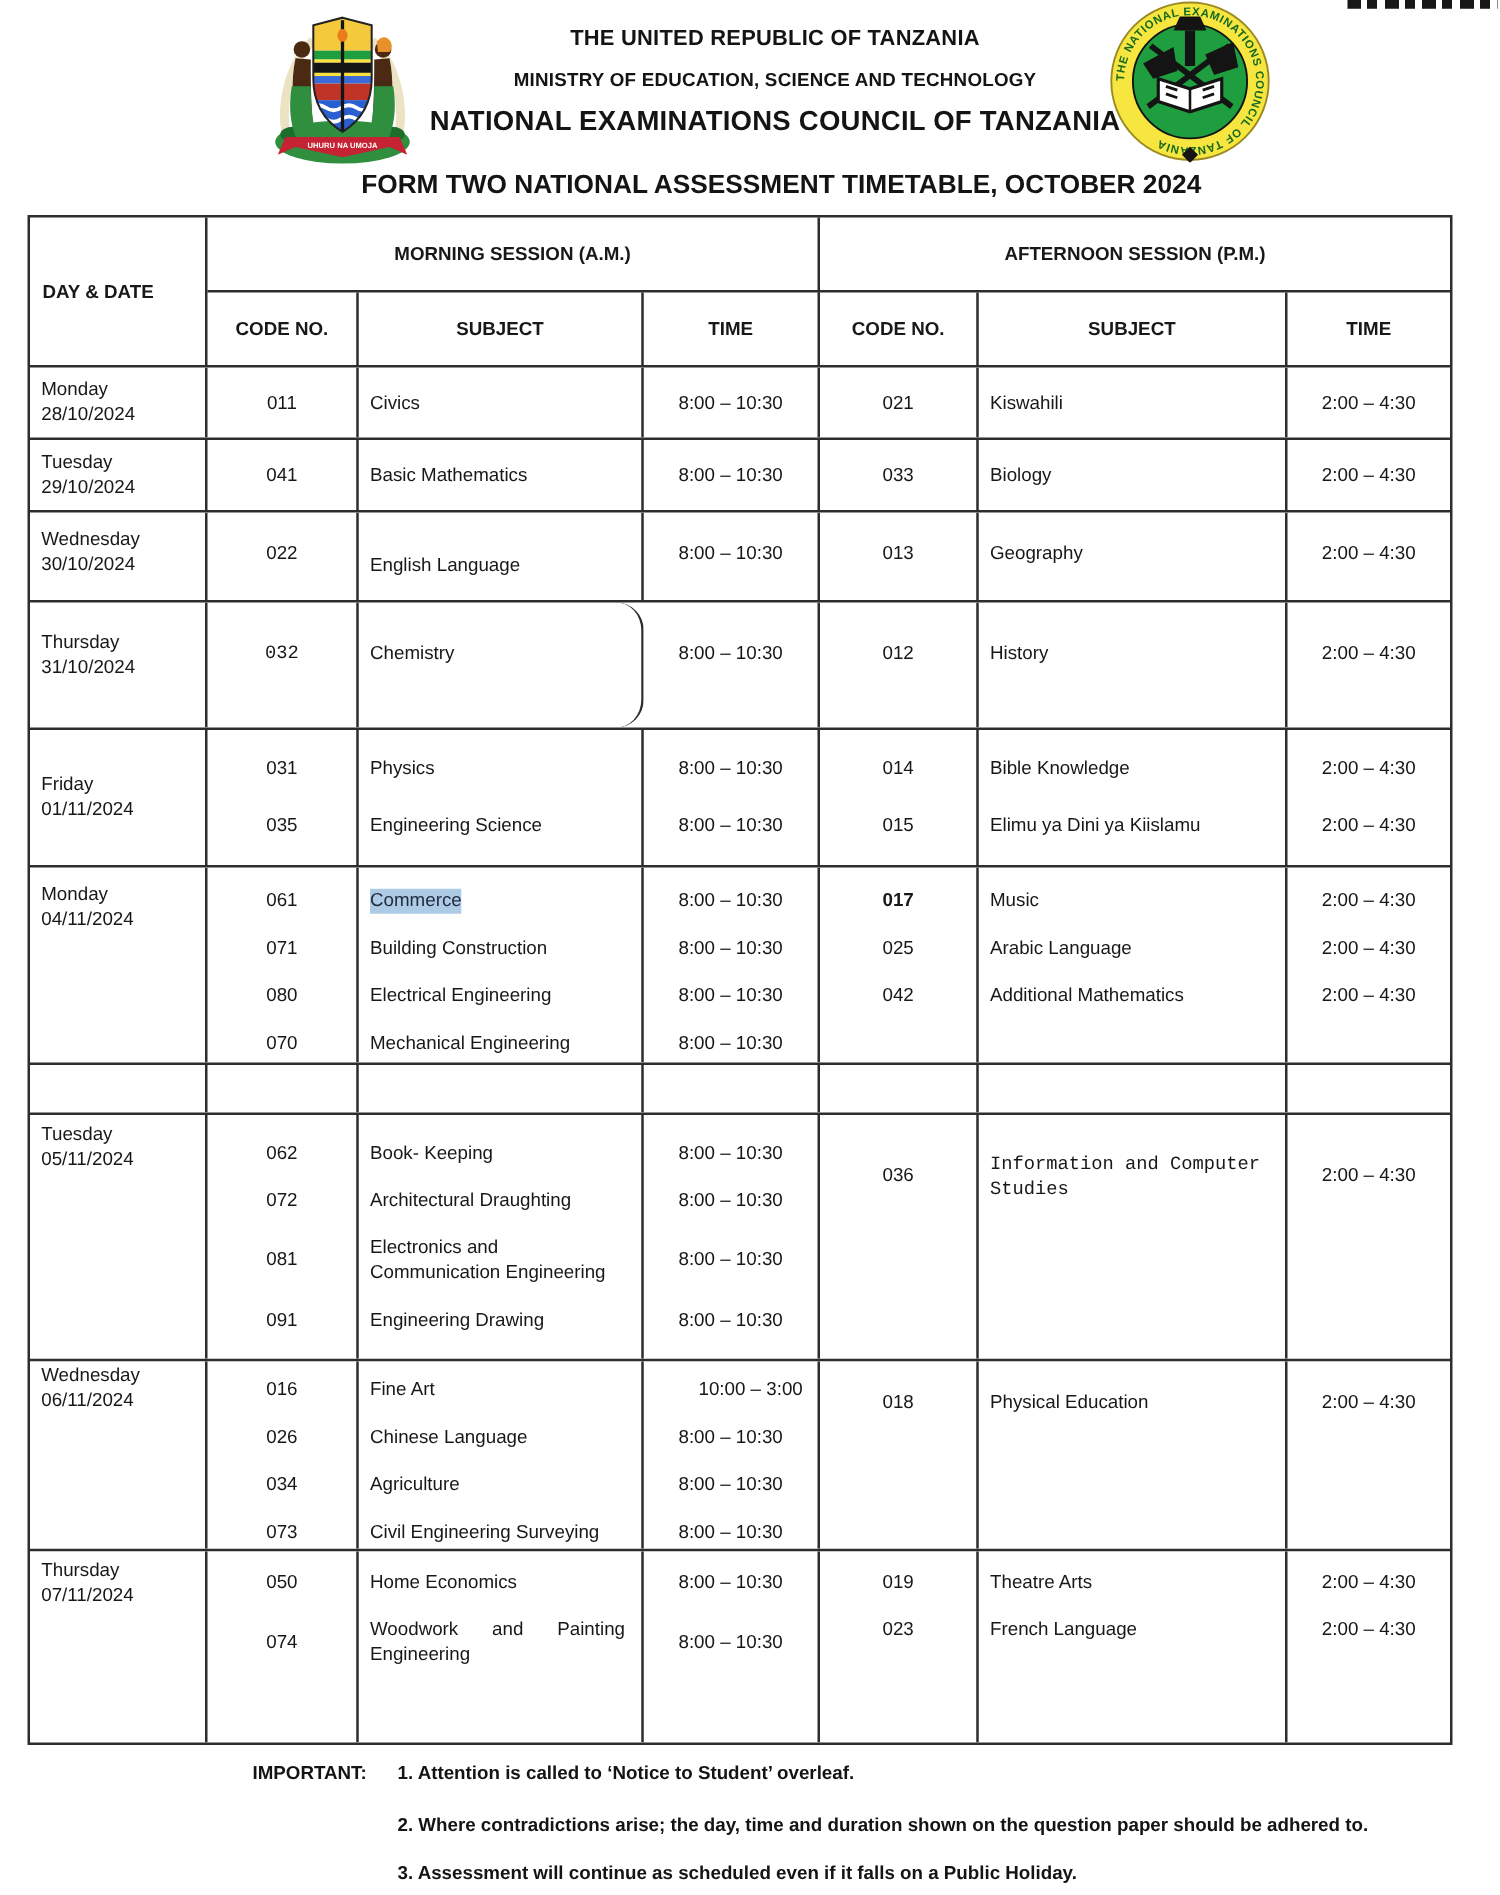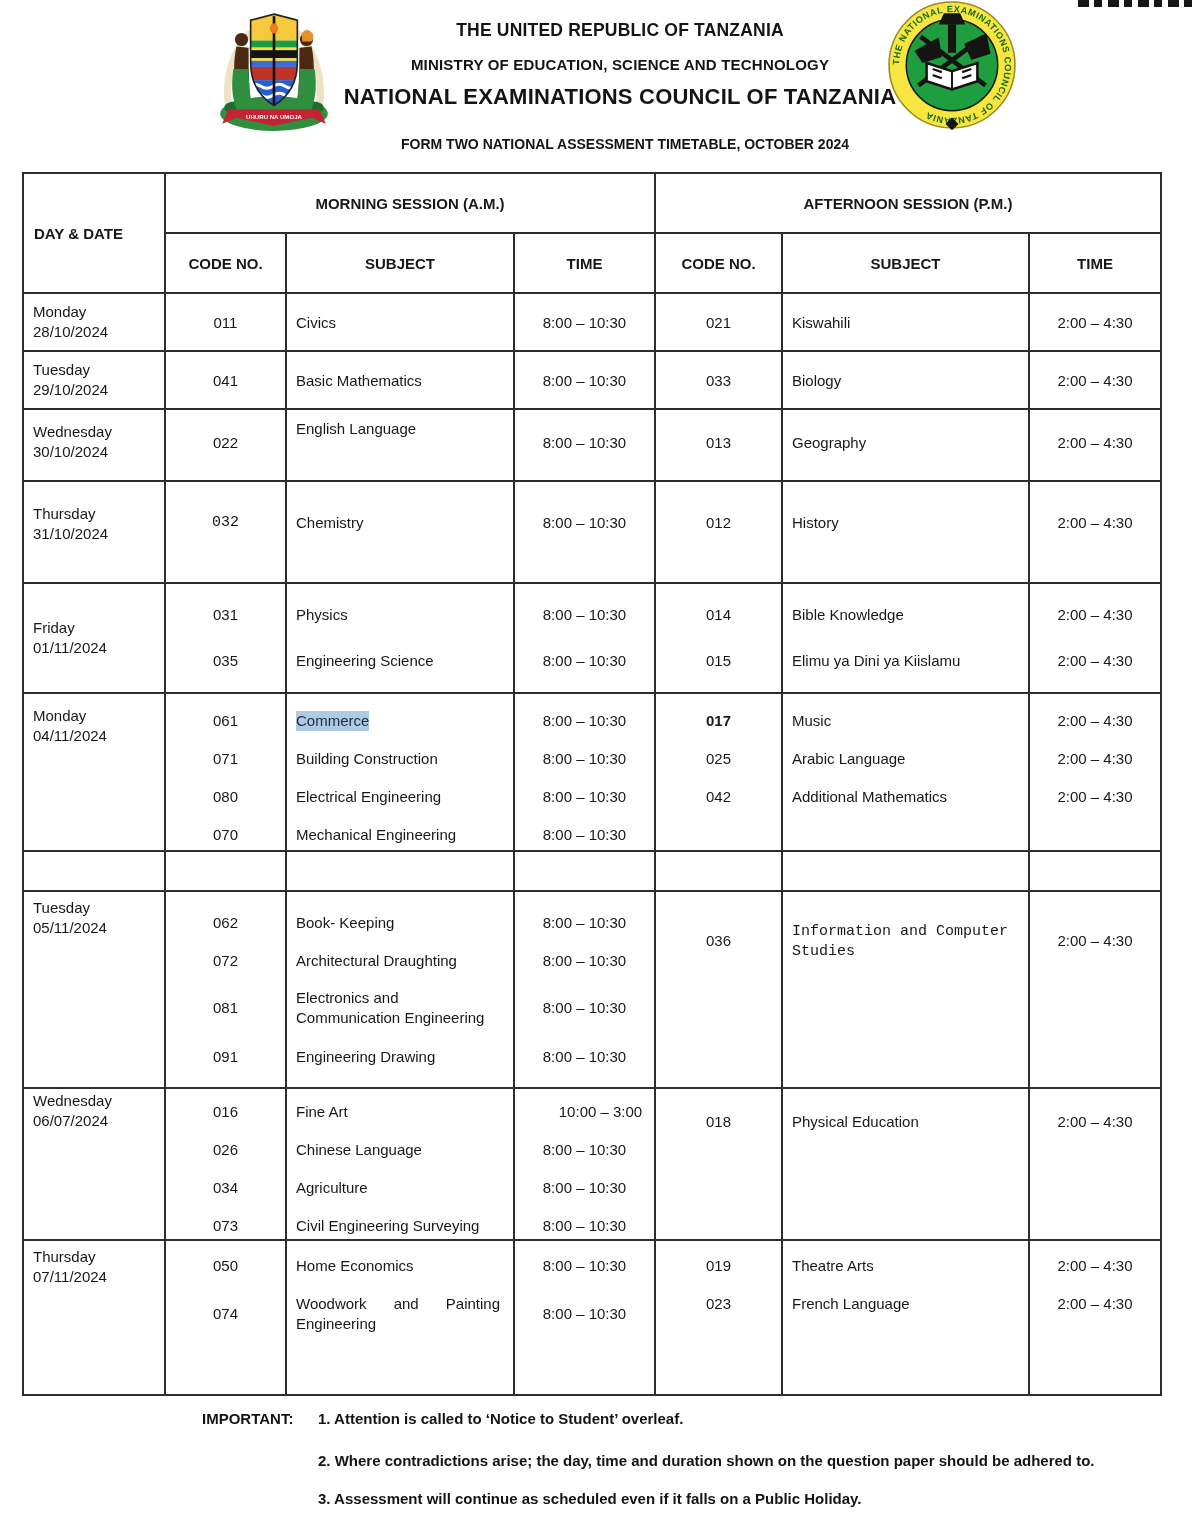--- a/index.html
+++ b/index.html
@@ -6,21 +6,21 @@
   html,body{margin:0;padding:0;}
   body{
     width:1200px;height:1516px;position:relative;background:#ffffff;
     font-family:"Liberation Sans",sans-serif;color:var(--txt);overflow:hidden;
   }
   
   #titles{position:absolute;left:140px;top:20px;width:960px;text-align:center;font-weight:bold;color:#141414;}
   #title-line1{font-size:17.5px;letter-spacing:.2px;}
   #title-line2{font-size:15px;margin-top:15px;letter-spacing:.2px;}
   #title-line3{font-size:22px;margin-top:11px;letter-spacing:.2px;}
-  #doc-subtitle{position:absolute;left:150px;top:136px;width:950px;text-align:center;font-weight:bold;font-size:14px;color:#141414;}
+  #doc-subtitle{position:absolute;left:150px;top:136px;width:950px;text-align:center;font-weight:bold;font-size:21px;color:#141414;}
   #clip-frag{position:absolute;left:1078px;top:0;width:120px;height:7px;
     background:repeating-linear-gradient(90deg,#171717 0 11px,transparent 11px 16px,#171717 16px 24px,transparent 24px 30px);}
   #coa{position:absolute;left:208px;top:6px;width:132px;height:132px;}
   #necta{position:absolute;left:886px;top:0px;width:132px;height:130px;}
   
   #timetable{position:absolute;left:22px;top:172px;width:1140px;border:2px solid var(--ln);box-sizing:border-box;background:#fff;}
   #thead{display:grid;grid-template-columns:142px 121px 228px 141px 127px 247px 130px;grid-template-rows:60px 58px;border-bottom:2px solid var(--ln);}
   #thead > div{box-sizing:border-box;display:flex;align-items:center;justify-content:center;font-weight:bold;font-size:15px;}
   .dayhead{grid-row:1/3;grid-column:1;border-right:2px solid var(--ln);justify-content:flex-start !important;padding-left:10px;}
   .mhead{grid-column:2/5;border-right:2px solid var(--ln);border-bottom:2px solid var(--ln);}
@@ -209,21 +209,21 @@
       <div class="trow" style="height: 72px;">
         <div class="cell day" style="padding-top: 12px;">
           <div>Wednesday</div>
           <div>30/10/2024</div>
         </div>
         <div class="cell code" style="padding-top: 14px;">
           <div class="sub" style="min-height: 38px;">
             <span>022</span>
           </div>
         </div>
-        <div class="cell subj" style="padding-top: 0;">
+        <div class="cell subj" style="padding-top: 24px;">
           <div class="sub" style="min-height: 38px;">
             <span>English Language</span>
           </div>
         </div>
         <div class="cell time" style="padding-top: 14px;">
           <div class="sub" style="min-height: 38px;">
             <span>8:00 – 10:30</span>
           </div>
         </div>
         <div class="cell code" style="padding-top: 14px;">
@@ -245,21 +245,21 @@
       <div class="trow" style="height: 102px;">
         <div class="cell day" style="padding-top: 22px;">
           <div>Thursday</div>
           <div>31/10/2024</div>
         </div>
         <div class="cell code" style="padding-top: 22px;">
           <div class="sub" style="min-height: 38px; font-family: Liberation Mono, monospace;">
             <span>032</span>
           </div>
         </div>
-        <div class="cell subj" style="padding-top: 22px;">
+        <div class="cell subj" style="padding-top: 22px; border-radius: 22px;">
           <div class="sub" style="min-height: 38px;">
             <span>Chemistry</span>
           </div>
         </div>
         <div class="cell time" style="padding-top: 22px;">
           <div class="sub" style="min-height: 38px;">
             <span>8:00 – 10:30</span>
           </div>
         </div>
         <div class="cell code" style="padding-top: 22px;">
@@ -481,21 +481,21 @@
         </div>
         <div class="cell time" style="padding-top: 30px;">
           <div class="sub" style="min-height: 38px;">
             <span>2:00 – 4:30</span>
           </div>
         </div>
       </div>
       <div class="trow" style="height: 152px;">
         <div class="cell day" style="padding-top: 2px;">
           <div>Wednesday</div>
-          <div>06/07/2024</div>
+          <div>06/11/2024</div>
         </div>
         <div class="cell code" style="padding-top: 4px;">
           <div class="sub" style="min-height: 38px;">
             <span>016</span>
           </div>
           <div class="sub" style="min-height: 38px;">
             <span>026</span>
           </div>
           <div class="sub" style="min-height: 38px;">
             <span>034</span>

